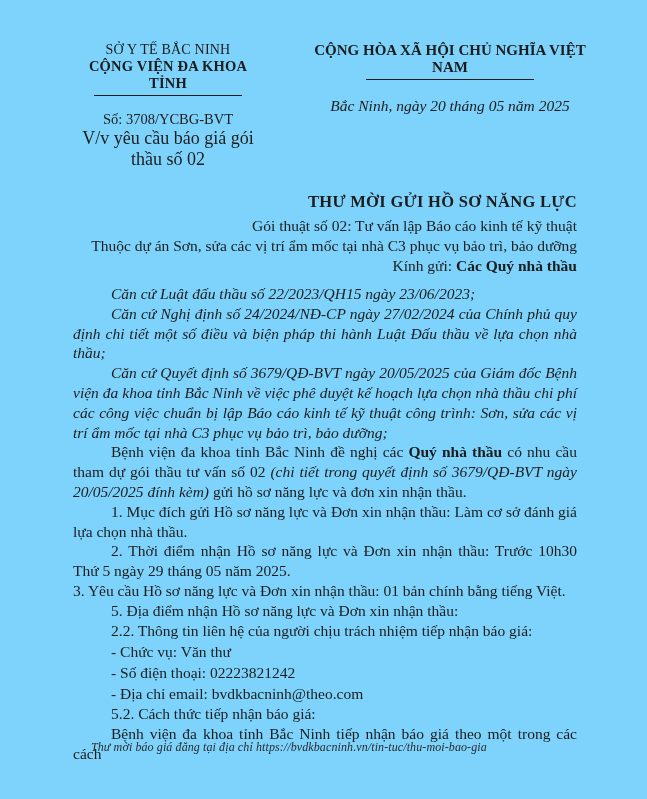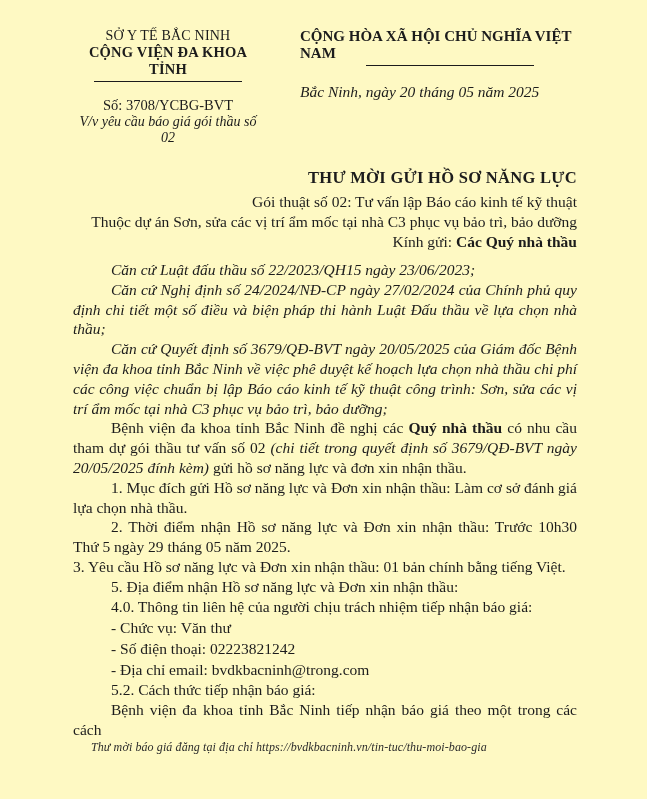--- a/index.html
+++ b/index.html
@@ -1,32 +1,32 @@
 <!DOCTYPE html>
 <html><head>
 <meta charset="utf-8">
 <style>
   html, body { margin:0; padding:0; }
   body {
     width:647px; height:799px; background:#ffffff; overflow:hidden;
     font-family:"Liberation Serif","DejaVu Serif",serif; color:#1c1c1c;
   }
-  .page { box-sizing:border-box; width:647px; height:799px; padding:28px 70px 0 73px; position:relative; background:#fef9c3; }
+  .page { box-sizing:border-box; width:647px; height:799px; padding:42px 70px 0 73px; position:relative; background:#7dd3fc; }
 
   
   .header { display:flex; justify-content:space-between; }
   .header-left { width:190px; text-align:center; flex:0 0 auto; }
-  .header-right { width:300px; text-align:left; flex:0 0 auto; margin-right:-23px; }
+  .header-right { width:300px; text-align:center; flex:0 0 auto; margin-right:-23px; }
   .hl1 { font-size:14px; letter-spacing:.2px; }
   .hl2 { font-size:14.5px; font-weight:bold; letter-spacing:.2px; }
   .rule { border-bottom:1.4px solid #1c1c1c; margin:3px auto 0; }
   .rule-left { width:148px; }
   .rule-right { width:168px; }
   .doc-number { font-size:14.5px; margin-top:15px; }
-  .doc-subject { font-size:14px;font-style:italic; }
+  .doc-subject { font-size:18px; }
   .hr1 { font-size:15px; font-weight:bold; }
   .hr2 { font-size:14.5px; font-weight:bold; margin-top:1px; }
   .date-line { font-size:15.5px; font-style:italic; margin-top:17px; }
 
   
   .title-block { text-align:right; margin-top:22px; }
   .title-main { font-size:16.5px; font-weight:bold; letter-spacing:.3px; margin-bottom:4px; }
   .title-sub, .salutation { font-size:15.5px; line-height:20px; }
   .salutation b { font-weight:bold; }
 
@@ -73,23 +73,23 @@
 
   <div class="body-text">
     <p class="it indent">Căn cứ Luật đấu thầu số 22/2023/QH15 ngày 23/06/2023;</p>
     <p class="it indent">Căn cứ Nghị định số 24/2024/NĐ-CP ngày 27/02/2024 của Chính phủ quy định chi tiết một số điều và biện pháp thi hành Luật Đấu thầu về lựa chọn nhà thầu;</p>
     <p class="it indent">Căn cứ Quyết định số 3679/QĐ-BVT ngày 20/05/2025 của Giám đốc Bệnh viện đa khoa tỉnh Bắc Ninh về việc phê duyệt kế hoạch lựa chọn nhà thầu chi phí các công việc chuẩn bị lập Báo cáo kinh tế kỹ thuật công trình: Sơn, sửa các vị trí ẩm mốc tại nhà C3 phục vụ bảo trì, bảo dưỡng;</p>
     <p class="indent gap"><span>Bệnh viện đa khoa tỉnh Bắc Ninh đề nghị các </span><b>Quý nhà thầu</b><span> có nhu cầu tham dự gói thầu tư vấn số 02 </span><i>(chi tiết trong quyết định số 3679/QĐ-BVT ngày 20/05/2025 đính kèm)</i><span> gửi hồ sơ năng lực và đơn xin nhận thầu.</span></p>
     <p class="indent">1. Mục đích gửi Hồ sơ năng lực và Đơn xin nhận thầu: Làm cơ sở đánh giá lựa chọn nhà thầu.</p>
     <p class="indent">2. Thời điểm nhận Hồ sơ năng lực và Đơn xin nhận thầu: Trước 10h30 Thứ 5 ngày 29 tháng 05 năm 2025.</p>
     <p>3. Yêu cầu Hồ sơ năng lực và Đơn xin nhận thầu: 01 bản chính bằng tiếng Việt.</p>
     <p class="indent">5. Địa điểm nhận Hồ sơ năng lực và Đơn xin nhận thầu:</p>
-    <p class="indent">4.0. Thông tin liên hệ của người chịu trách nhiệm tiếp nhận báo giá:</p>
+    <p class="indent">2.2. Thông tin liên hệ của người chịu trách nhiệm tiếp nhận báo giá:</p>
     <p class="indent contact-line">- Chức vụ: Văn thư</p>
     <p class="indent contact-line">- Số điện thoại: 02223821242</p>
-    <p class="indent contact-line">- Địa chỉ email: bvdkbacninh@trong.com</p>
+    <p class="indent contact-line">- Địa chỉ email: bvdkbacninh@theo.com</p>
     <p class="indent">5.2. Cách thức tiếp nhận báo giá:</p>
     <p class="indent">Bệnh viện đa khoa tỉnh Bắc Ninh tiếp nhận báo giá theo một trong các cách</p>
   </div>
 
   <div class="footer-note">Thư mời báo giá đăng tại địa chỉ https://bvdkbacninh.vn/tin-tuc/thu-moi-bao-gia</div>
 
 </div>
 
 </body></html>

